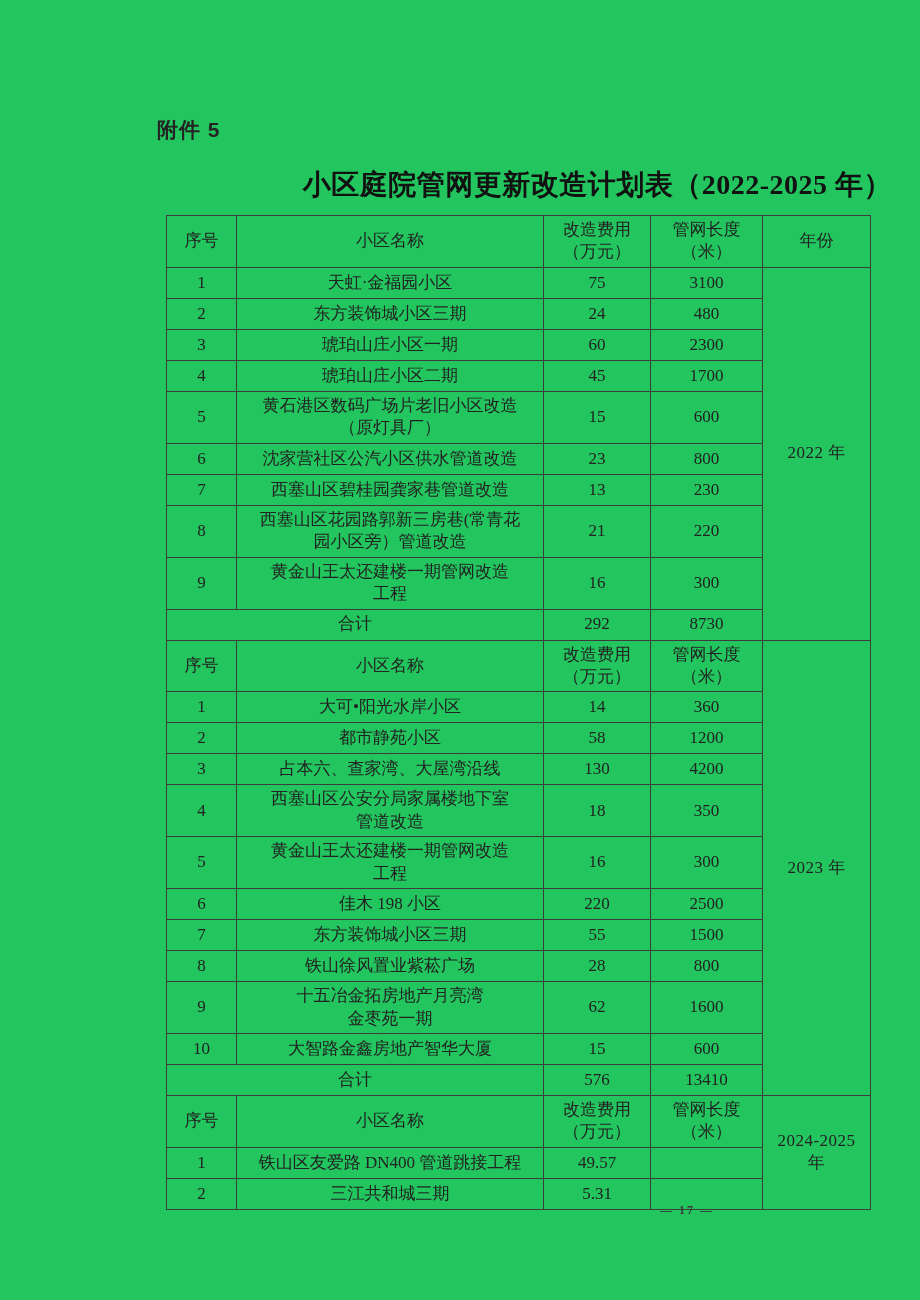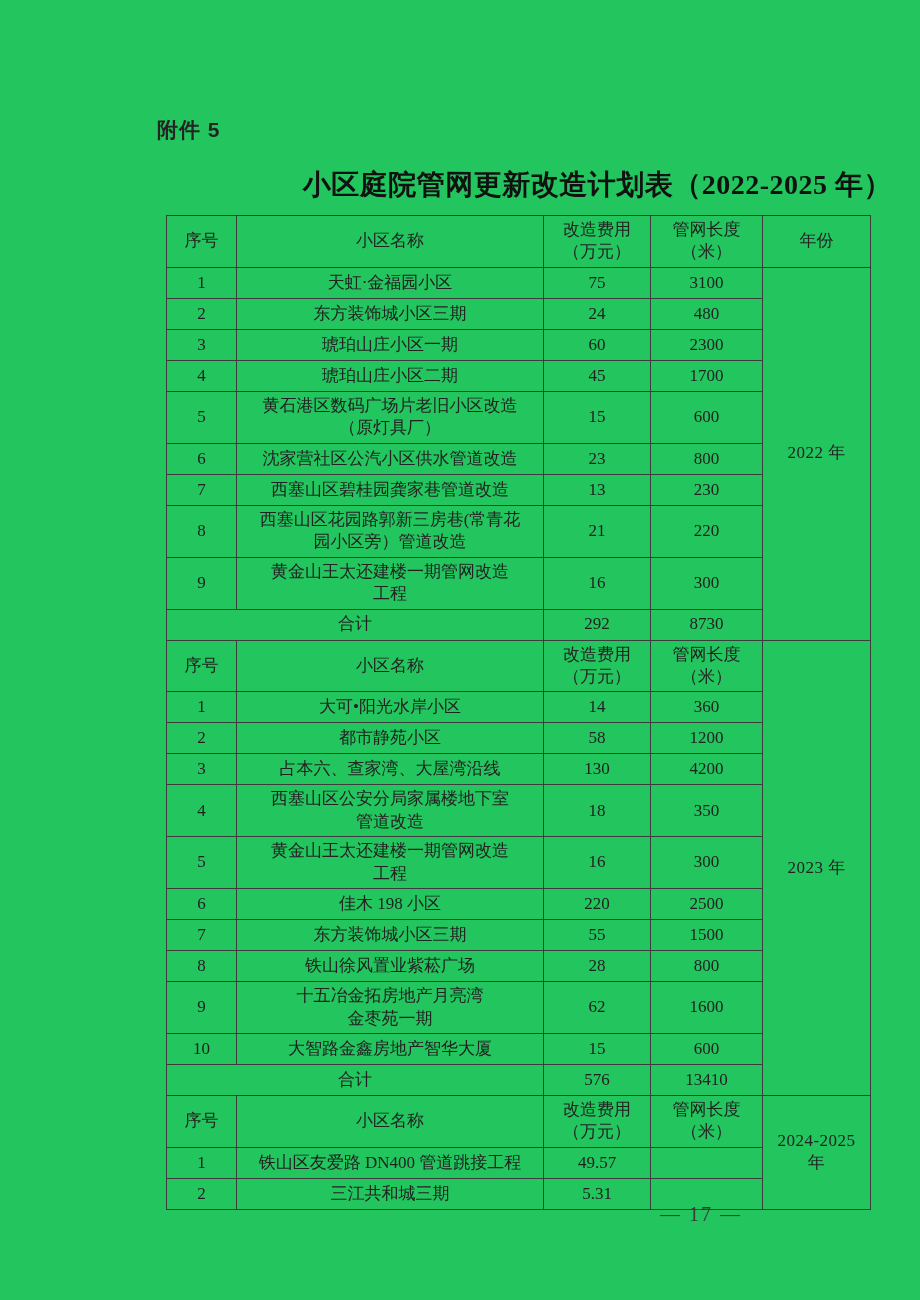--- a/index.html
+++ b/index.html
@@ -45,22 +45,23 @@
     line-height:1.32;
     white-space:pre-line;
   }
   table.plan tr{height:31px;}
   tr.hdr{height:44px;}
   td.cell-name{padding-left:6px;padding-right:6px;margin-top:25px;}
   td.cell-year{font-size:17px;letter-spacing:0.5px;}
   tr.total-row{height:33px;}
   .page-number{
     position:absolute;left:660px;top:1203px;
-    font-size:20px;color:#3a3a3a;
+    font-size:12px;color:#3a3a3a;
     letter-spacing:2px;
+    font-weight:bold;
   }
 </style>
 </head>
 <body>
 
 <div class="page">
 
   <div class="attachment">附件 5</div>
 
   <div class="doc-title">小区庭院管网更新改造计划表（2022-2025 年）</div>

